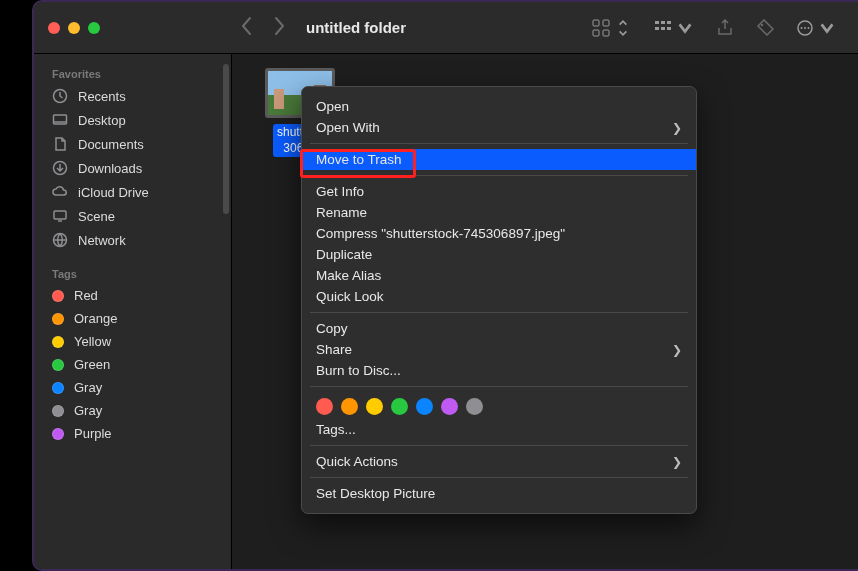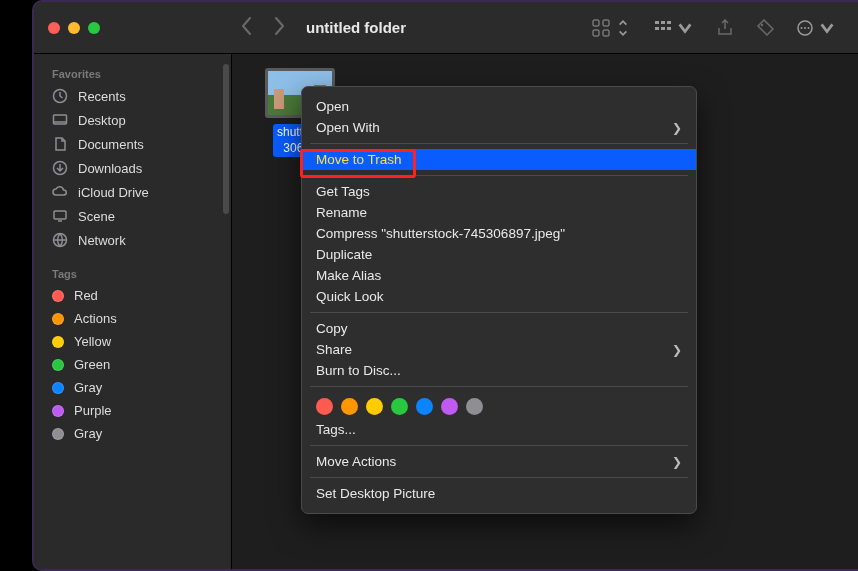--- a/index.html
+++ b/index.html
@@ -116,21 +116,21 @@
     box-shadow:0 12px 30px rgba(0,0,0,.6);
     padding:9px 0;
     font-size:13.5px;
     color:#e8e8e8;
   }
   .ctx-item{
     display:flex;align-items:center;justify-content:space-between;
     padding:3px 14px;
     white-space:nowrap;
   }
-  .ctx-item.hl{background:#0a5cff;color:#fde047;align-items:flex-end;}
+  .ctx-item.hl{background:#0a5cff;color:#e5e5e5;align-items:flex-end;}
   .ctx-sep{height:1px;background:#4a4a4a;margin:5px 8px;}
   .ctx-arrow{font-size:12px;color:#bdbdbd;}
   .ctx-tags-row{display:flex;gap:8px;padding:6px 14px 4px;}
   .ctx-tag-dot{width:17px;height:17px;border-radius:50%;}
   .annot-box{
     position:absolute;border:3px solid #ff2020;border-radius:3px;pointer-events:none;
     left:266px; top:147px; width:116px; height:29px;
   }
 </style>
 </head>
@@ -284,41 +284,41 @@
         <span>Network</span>
       </div>
 
       <div class="sb-heading" style="margin-top:10px">Tags</div>
       <div class="sb-item">
           <span class="tag-dot" style="background:#ff5b50"></span>
           <span>Red</span>
         </div>
       <div class="sb-item">
           <span class="tag-dot" style="background:#ff9500"></span>
-          <span>Actions</span>
+          <span>Orange</span>
         </div>
       <div class="sb-item">
           <span class="tag-dot" style="background:#ffcc00"></span>
           <span>Yellow</span>
         </div>
       <div class="sb-item">
           <span class="tag-dot" style="background:#28c840"></span>
           <span>Green</span>
         </div>
       <div class="sb-item">
           <span class="tag-dot" style="background:#0a84ff"></span>
           <span>Gray</span>
         </div>
       <div class="sb-item">
+          <span class="tag-dot" style="background:#8e8e93"></span>
+          <span>Gray</span>
+        </div>
+      <div class="sb-item">
           <span class="tag-dot" style="background:#bf5af2"></span>
           <span>Purple</span>
-        </div>
-      <div class="sb-item">
-          <span class="tag-dot" style="background:#8e8e93"></span>
-          <span>Gray</span>
         </div>
     </div>
 
     <div class="content">
       <div class="file-item">
         <div class="thumb"></div>
         <span class="file-label">
           <span>shutterst</span><br>
           <span>30689</span>
         </span>
@@ -333,21 +333,21 @@
     <div class="ctx-item">
         <span>Open With</span>
         <span class="ctx-arrow">❯</span>
       </div>
     <div class="ctx-sep"></div>
     <div class="ctx-item hl">
         <span>Move to Trash</span>
       </div>
     <div class="ctx-sep"></div>
     <div class="ctx-item">
-        <span>Get Tags</span>
+        <span>Get Info</span>
       </div>
     <div class="ctx-item">
         <span>Rename</span>
       </div>
     <div class="ctx-item">
         <span>Compress "shutterstock-745306897.jpeg"</span>
       </div>
     <div class="ctx-item">
         <span>Duplicate</span>
       </div>
@@ -376,21 +376,21 @@
       <span class="ctx-tag-dot" style="background:#28c840"></span>
       <span class="ctx-tag-dot" style="background:#0a84ff"></span>
       <span class="ctx-tag-dot" style="background:#bf5af2"></span>
       <span class="ctx-tag-dot" style="background:#8e8e93"></span>
     </div>
     <div class="ctx-item">
         <span>Tags...</span>
       </div>
     <div class="ctx-sep"></div>
     <div class="ctx-item">
-        <span>Move Actions</span>
+        <span>Quick Actions</span>
         <span class="ctx-arrow">❯</span>
       </div>
     <div class="ctx-sep"></div>
     <div class="ctx-item">
         <span>Set Desktop Picture</span>
       </div>
   </div>
 
   <div class="annot-box"></div>
 

